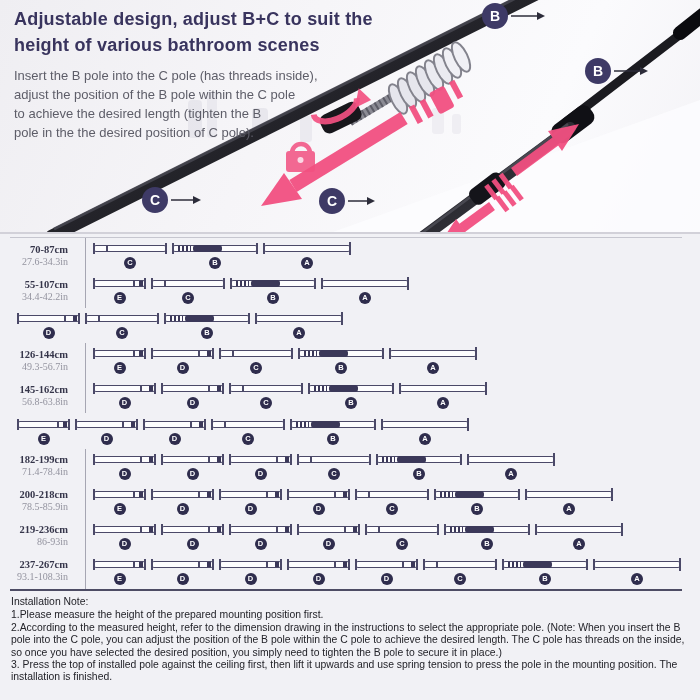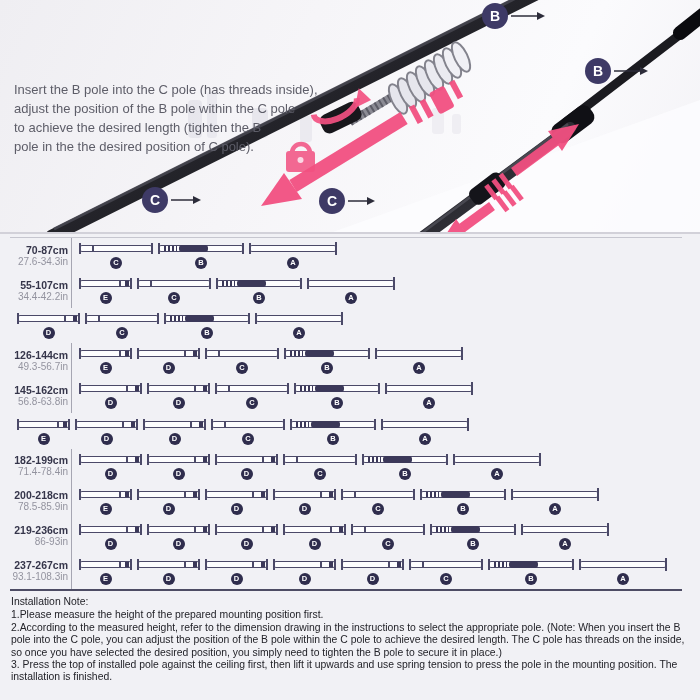--- a/index.html
+++ b/index.html
@@ -6,35 +6,35 @@
   body{width:700px;height:700px;overflow:hidden;background:#f1f1f5;
        font-family:"Liberation Sans","DejaVu Sans",sans-serif;-webkit-font-smoothing:antialiased;}
   .page{position:relative;width:700px;height:700px;}
 
   
   .hero{position:relative;width:700px;height:232px;overflow:hidden;
         background:linear-gradient(115deg,#efeef2 0%,#f6f5f8 40%,#fbfbfd 75%,#f3f2f6 100%);
         border-bottom:2px solid #d2d1d9;}
   .hero-title{position:absolute;left:14px;top:6px;z-index:5;
               font-size:18px;font-weight:bold;color:#39345e;line-height:26px;letter-spacing:.2px;}
-  .hero-body{position:absolute;left:14px;top:80px;z-index:5;
+  .hero-body{position:absolute;left:14px;top:66px;z-index:5;
              font-size:13px;color:#5d5d68;line-height:19px;}
   .hero-art{position:absolute;left:0;top:0;width:700px;height:233px;z-index:1;}
 
   .chip{position:absolute;z-index:6;display:flex;align-items:center;}
   .chip-circle{display:inline-block;width:26px;height:26px;border-radius:50%;
                background:#3e3a66;color:#fff;font-size:14px;font-weight:bold;
                text-align:center;line-height:26px;}
 
   
   .chart-heading{margin:9px 0 2px 13px;font-size:16px;font-weight:bold;color:#332e55;letter-spacing:.1px;}
   .dim-table{margin:3px 18px 0 10px;border-top:1px solid #c6c6cf;border-bottom:2px solid #4d4c64;}
   .dim-row{display:flex;align-items:center;height:35.1px;}
-  .dim-label{width:58px;flex:0 0 58px;text-align:right;padding-right:3px;height:100%;
-             border-right:1px solid #a6a6b2;display:flex;flex-direction:column;justify-content:center;}
+  .dim-label{width:58px;flex:0 0 58px;text-align:right;padding-right:17px;height:100%;
+             border-right:1px solid #a6a6b2;display:flex;flex-direction:column;justify-content:center;font-family:Liberation Serif, serif;}
   .dim-cm{font-size:10.5px;font-weight:bold;color:#35354a;line-height:12px;}
   .dim-in{font-size:10px;color:#93939f;line-height:12px;}
   .dim-poles{display:flex;gap:5px;padding-left:7px;align-items:flex-start;}
   .pole{display:flex;flex-direction:column;align-items:center;}
   .tube{position:relative;width:100%;height:7px;margin-top:3px;border:1px solid #4b4968;border-radius:3px;
         background:#fdfdfe;box-sizing:border-box;}
   .tube::before,.tube::after{content:"";position:absolute;width:2px;background:#4b4968;top:-3px;height:11px;}
   .tube::before{left:-1px;}
   .tube::after{right:-1px;}
   .pole-A .tube::after{top:-4px;height:13px;}
@@ -162,20 +162,24 @@
         <line x1="348" y1="201" x2="368" y2="201"></line>
       </g>
       <g fill="#2c2c3a">
         <polygon points="545,16 537,12 537,20"></polygon>
         <polygon points="648,71 640,67 640,75"></polygon>
         <polygon points="201,200 193,196 193,204"></polygon>
         <polygon points="375,201 367,197 367,205"></polygon>
       </g>
     </svg>
 
+    <div class="hero-title">
+      <div>Adjustable design, adjust B+C to suit the</div>
+      <div>height of various bathroom scenes</div>
+    </div>
     <div class="hero-body">
       <div>Insert the B pole into the C pole (has threads inside),</div>
       <div>adjust the position of the B pole within the C pole</div>
       <div>to achieve the desired length (tighten the B</div>
       <div>pole in the the desired position of C pole).</div>
     </div>
 
     <div class="chip" style="left:482px;top:3px;">
       <span class="chip-circle">B</span>
     </div>

